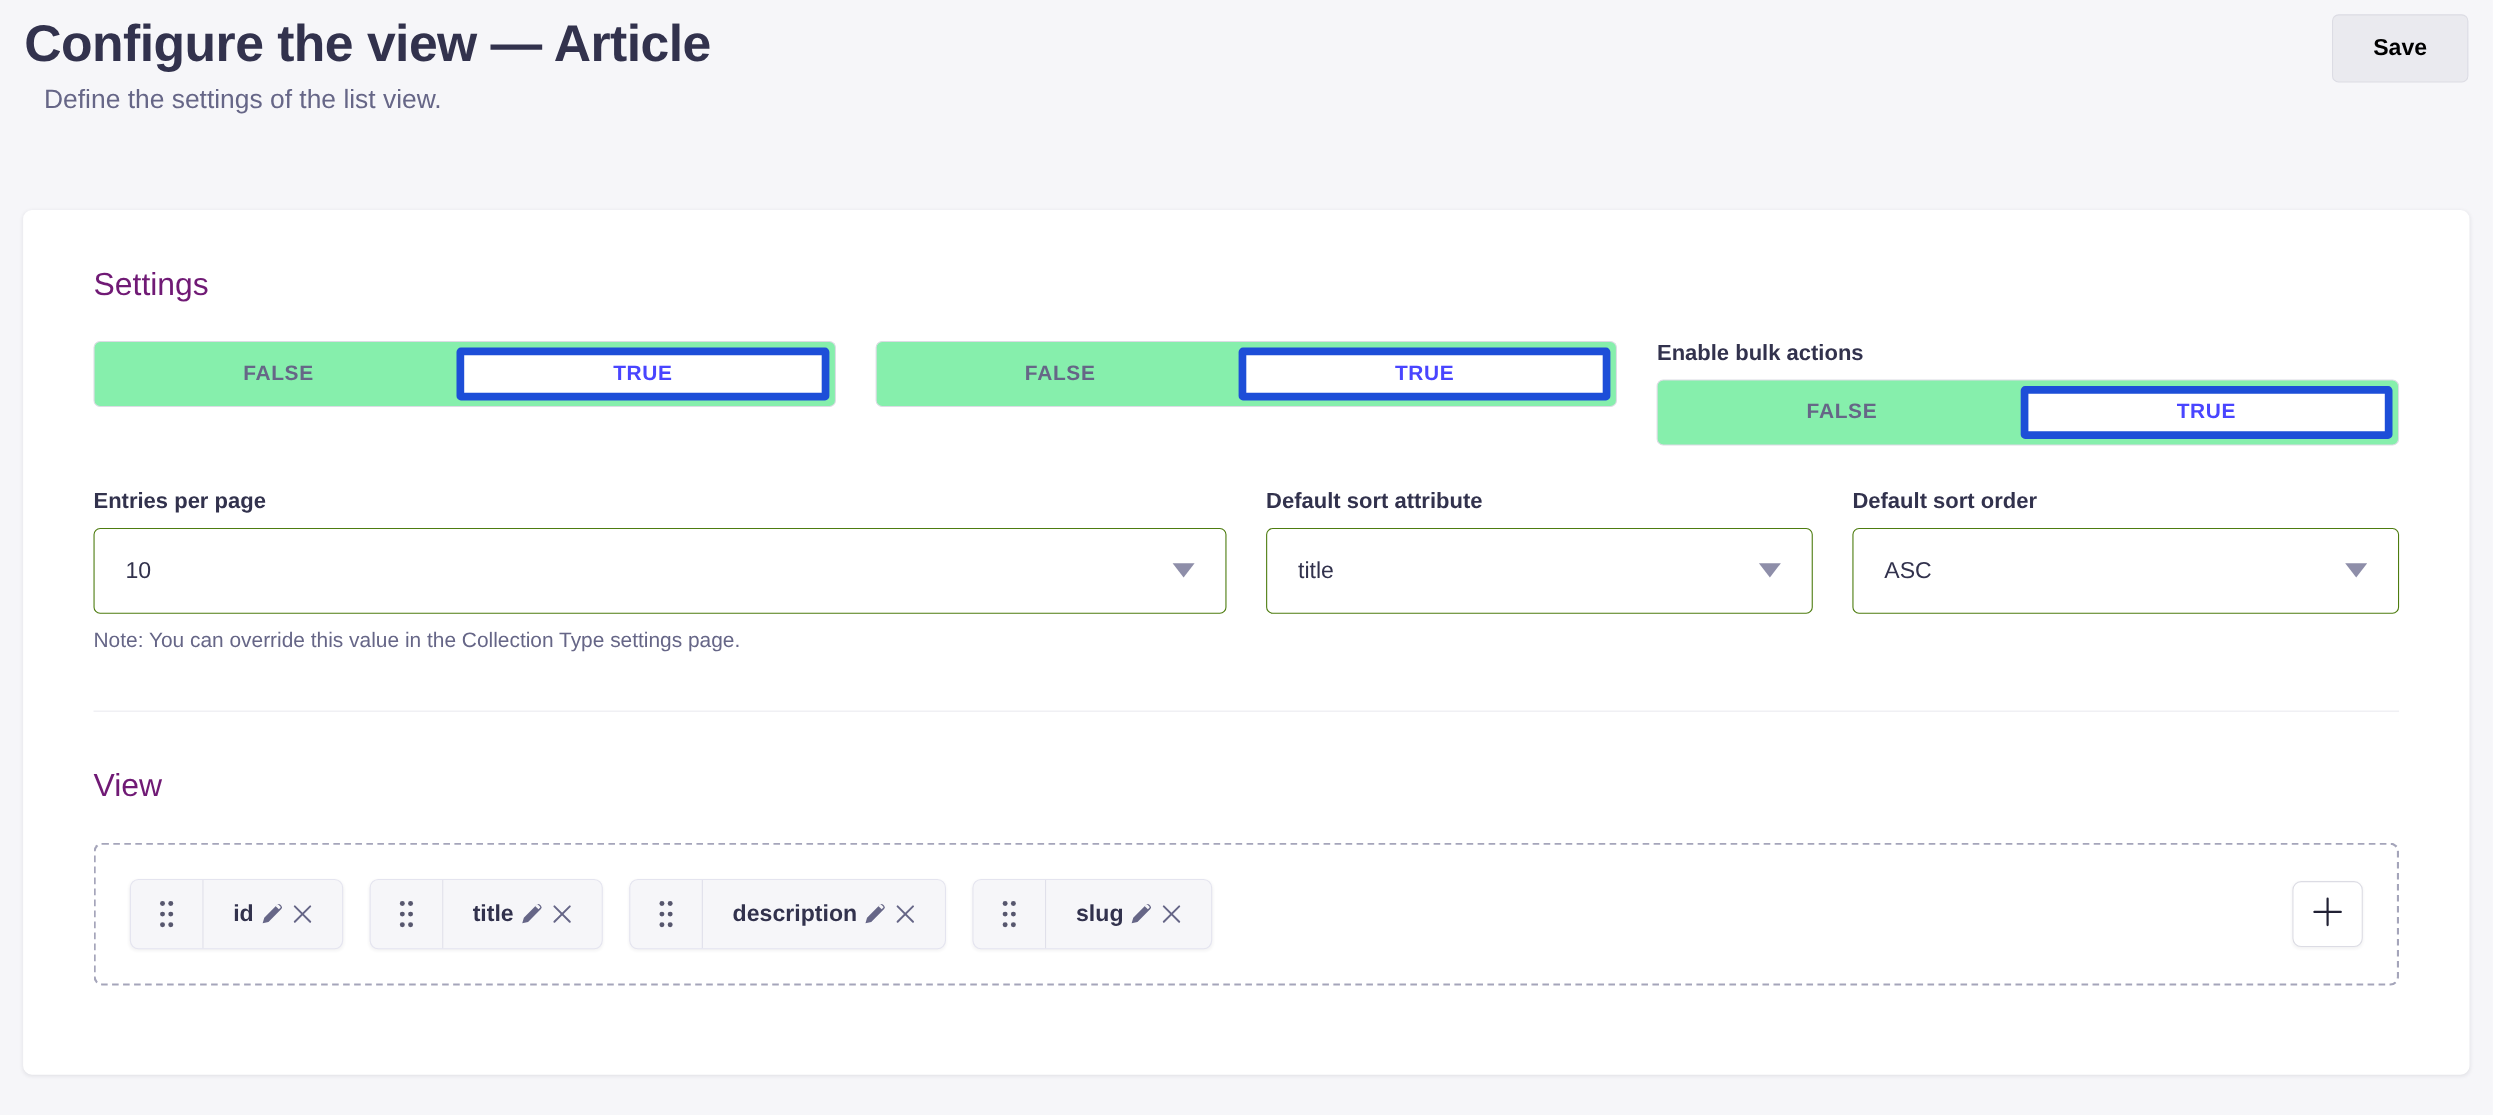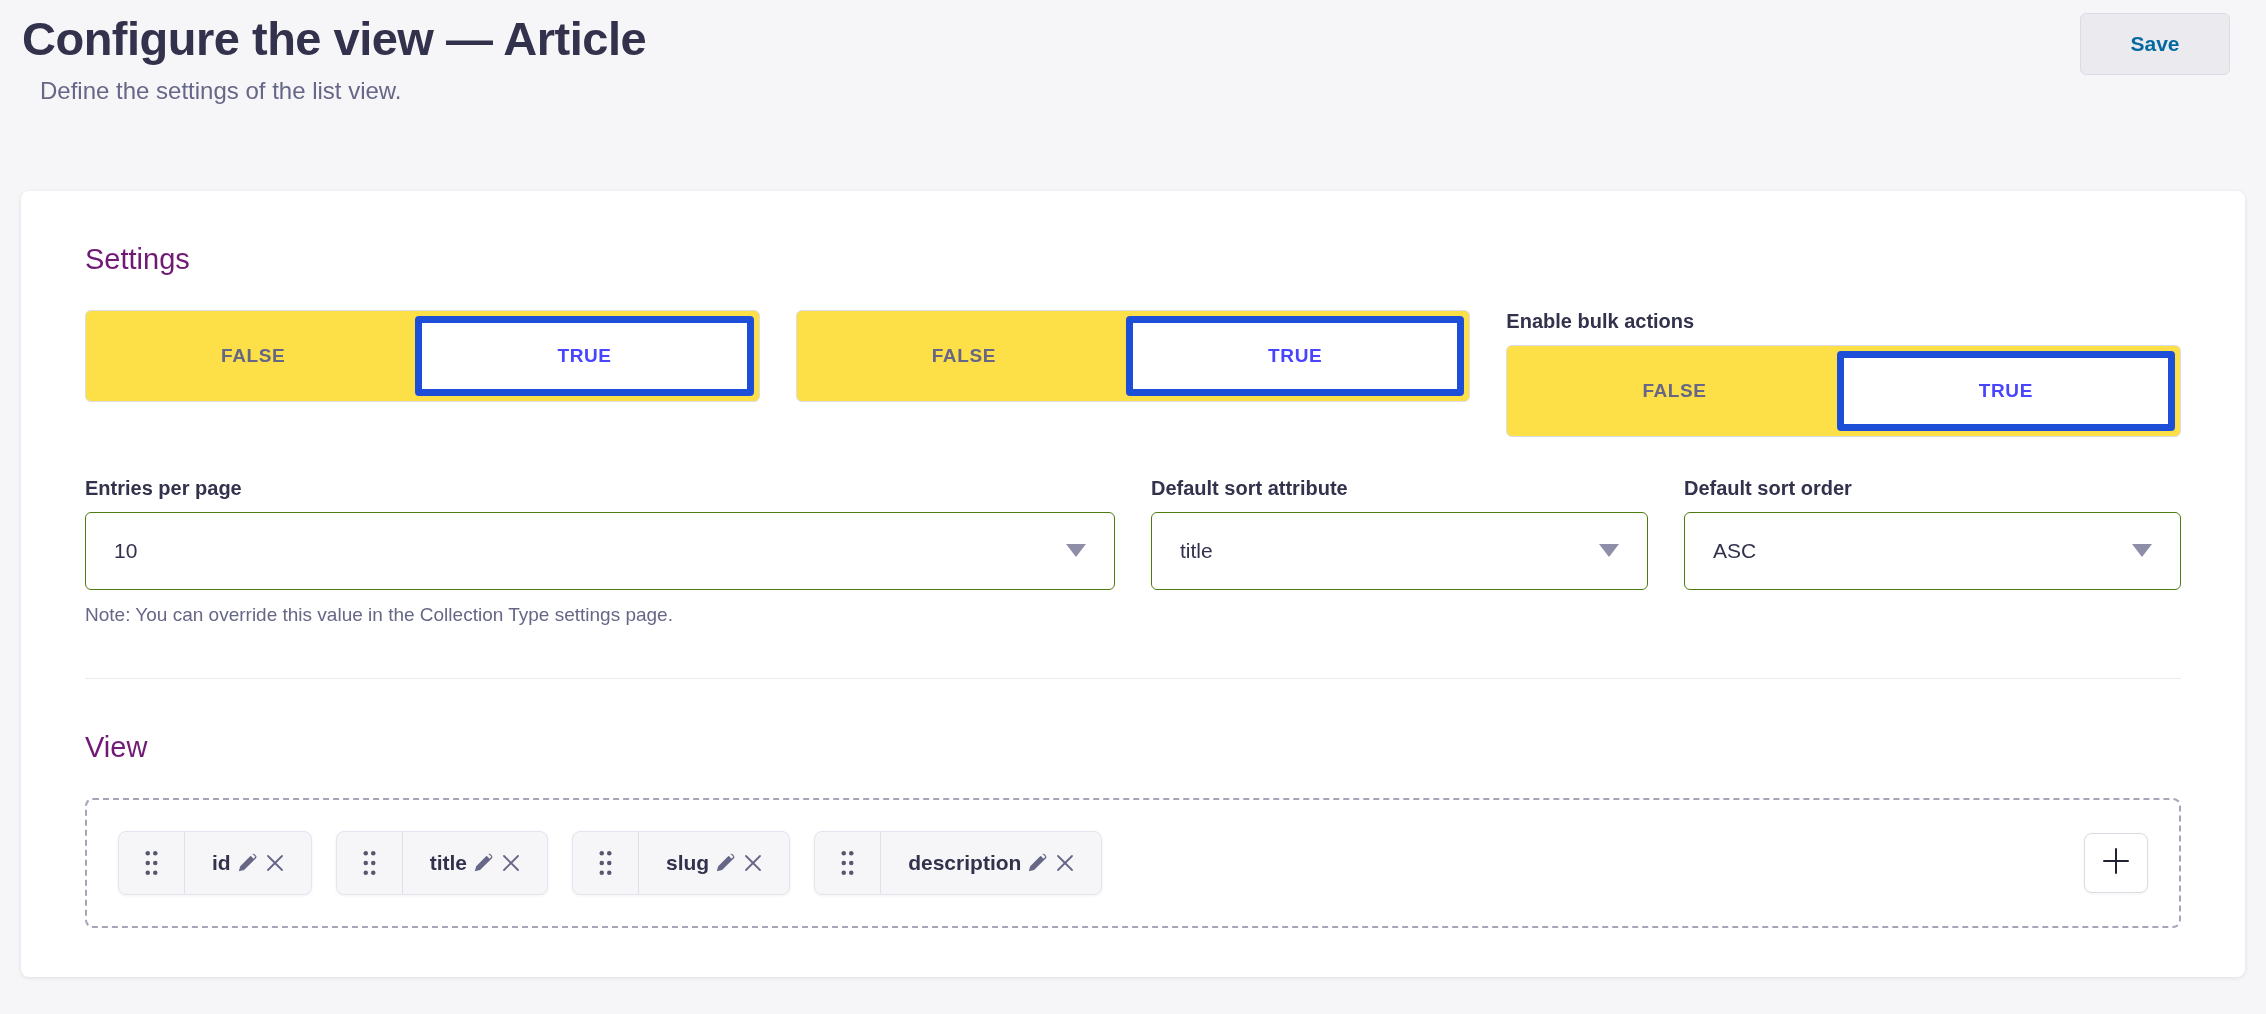--- a/index.html
+++ b/index.html
@@ -29,27 +29,27 @@
   }
   .page-subtitle {
     margin-top: 8px;
     font-size: 24px;
     color: #666687;
     margin-left: 18px;
   }
   .save-btn {
     position: absolute;
     top: 13px;
-    right: 36px;
-    width: 150px;
+    right: 22px;
+    width: 124px;
     height: 62px;
     background: #eaeaef;
     border: 1px solid #dcdce4;
     border-radius: 6px;
-    color: #0369a1;
+    color: #000000;
     font-size: 21px;
     font-weight: 600;
     font-family: "Liberation Sans", sans-serif;
     display: flex;
     align-items: center;
     justify-content: center;
     cursor: default;
   }
 
   
@@ -80,22 +80,22 @@
 
   .field-label {
     font-size: 20px;
     font-weight: 600;
     color: #32324d;
     margin-bottom: 12px;
   }
 
   
   .toggle {
-    height: 92px;
-    background: #fde047;
+    height: 60px;
+    background: #86efac;
     border: 1px solid #dcdce4;
     border-radius: 6px;
     padding: 5px;
     display: flex;
   }
   .toggle-opt {
     flex: 1;
     display: flex;
     align-items: center;
     justify-content: center;
@@ -347,21 +347,21 @@
                 <circle cx="3.5" cy="3" r="2.1"></circle>
                 <circle cx="10.5" cy="3" r="2.1"></circle>
                 <circle cx="3.5" cy="12" r="2.1"></circle>
                 <circle cx="10.5" cy="12" r="2.1"></circle>
                 <circle cx="3.5" cy="21" r="2.1"></circle>
                 <circle cx="10.5" cy="21" r="2.1"></circle>
               </g>
             </svg>
         </span>
         <span class="chip-body">
-          <span class="chip-name">slug</span>
+          <span class="chip-name">description</span>
           <span class="icon-btn">
             <svg width="23" height="23" viewBox="0 0 24 24" fill="#666687">
                 <path d="M2.9 21.1l1.5-5.2L16.6 3.7a2.2 2.2 0 0 1 3.1 0l.9.9a2.2 2.2 0 0 1 0 3.1L8.4 19.9l-5.5 1.2zM15.3 5l3 3 1.4-1.4a.8.8 0 0 0 0-1.2l-1.8-1.8a.8.8 0 0 0-1.2 0L15.3 5z"></path>
               </svg>
           </span>
           <span class="icon-btn">
             <svg width="22" height="22" viewBox="0 0 22 22">
                 <g stroke="#666687" stroke-width="1.8" stroke-linecap="round">
                   <line x1="4" y1="4" x2="18" y2="18"></line>
                   <line x1="18" y1="4" x2="4" y2="18"></line>
@@ -378,21 +378,21 @@
                 <circle cx="3.5" cy="3" r="2.1"></circle>
                 <circle cx="10.5" cy="3" r="2.1"></circle>
                 <circle cx="3.5" cy="12" r="2.1"></circle>
                 <circle cx="10.5" cy="12" r="2.1"></circle>
                 <circle cx="3.5" cy="21" r="2.1"></circle>
                 <circle cx="10.5" cy="21" r="2.1"></circle>
               </g>
             </svg>
         </span>
         <span class="chip-body">
-          <span class="chip-name">description</span>
+          <span class="chip-name">slug</span>
           <span class="icon-btn">
             <svg width="23" height="23" viewBox="0 0 24 24" fill="#666687">
                 <path d="M2.9 21.1l1.5-5.2L16.6 3.7a2.2 2.2 0 0 1 3.1 0l.9.9a2.2 2.2 0 0 1 0 3.1L8.4 19.9l-5.5 1.2zM15.3 5l3 3 1.4-1.4a.8.8 0 0 0 0-1.2l-1.8-1.8a.8.8 0 0 0-1.2 0L15.3 5z"></path>
               </svg>
           </span>
           <span class="icon-btn">
             <svg width="22" height="22" viewBox="0 0 22 22">
                 <g stroke="#666687" stroke-width="1.8" stroke-linecap="round">
                   <line x1="4" y1="4" x2="18" y2="18"></line>
                   <line x1="18" y1="4" x2="4" y2="18"></line>

